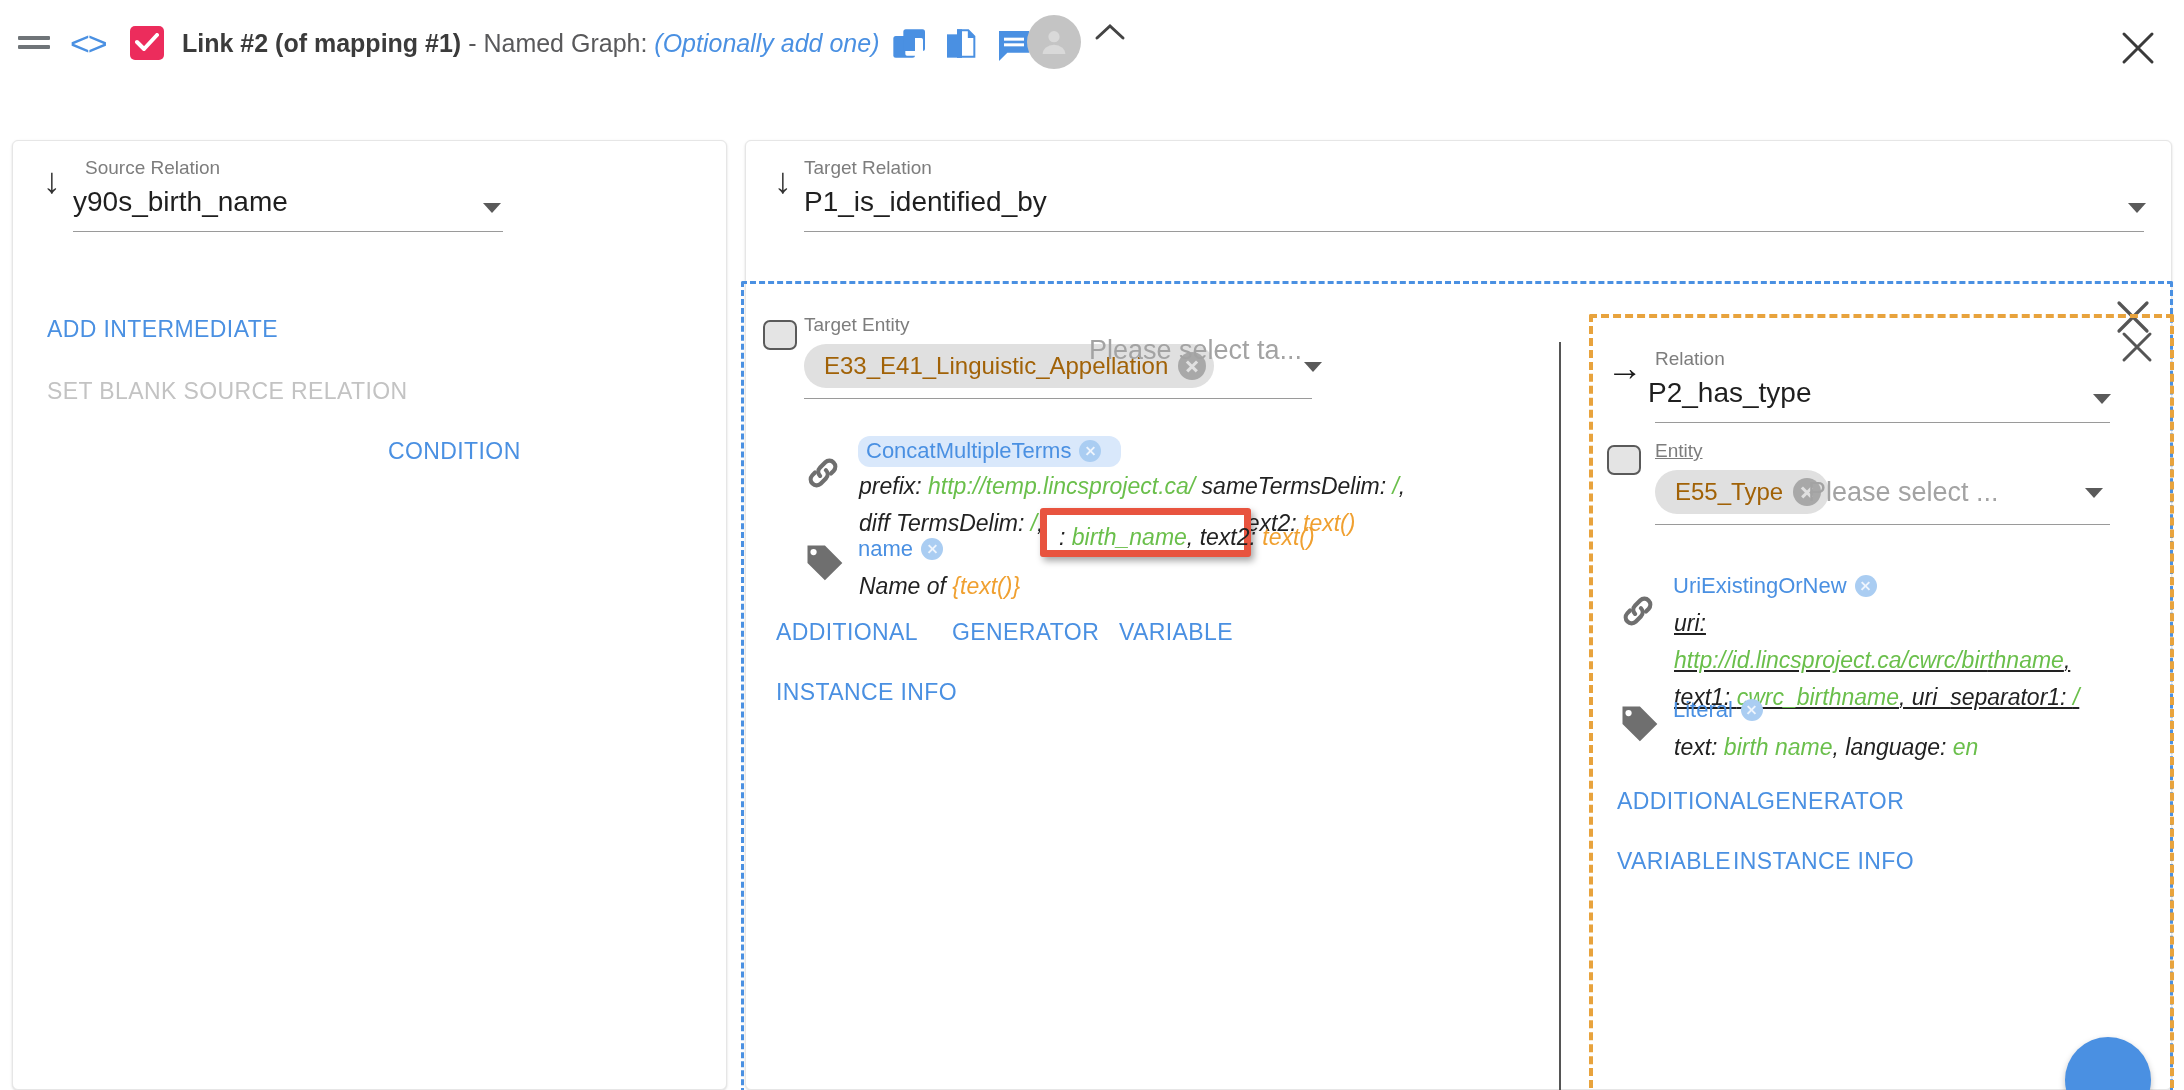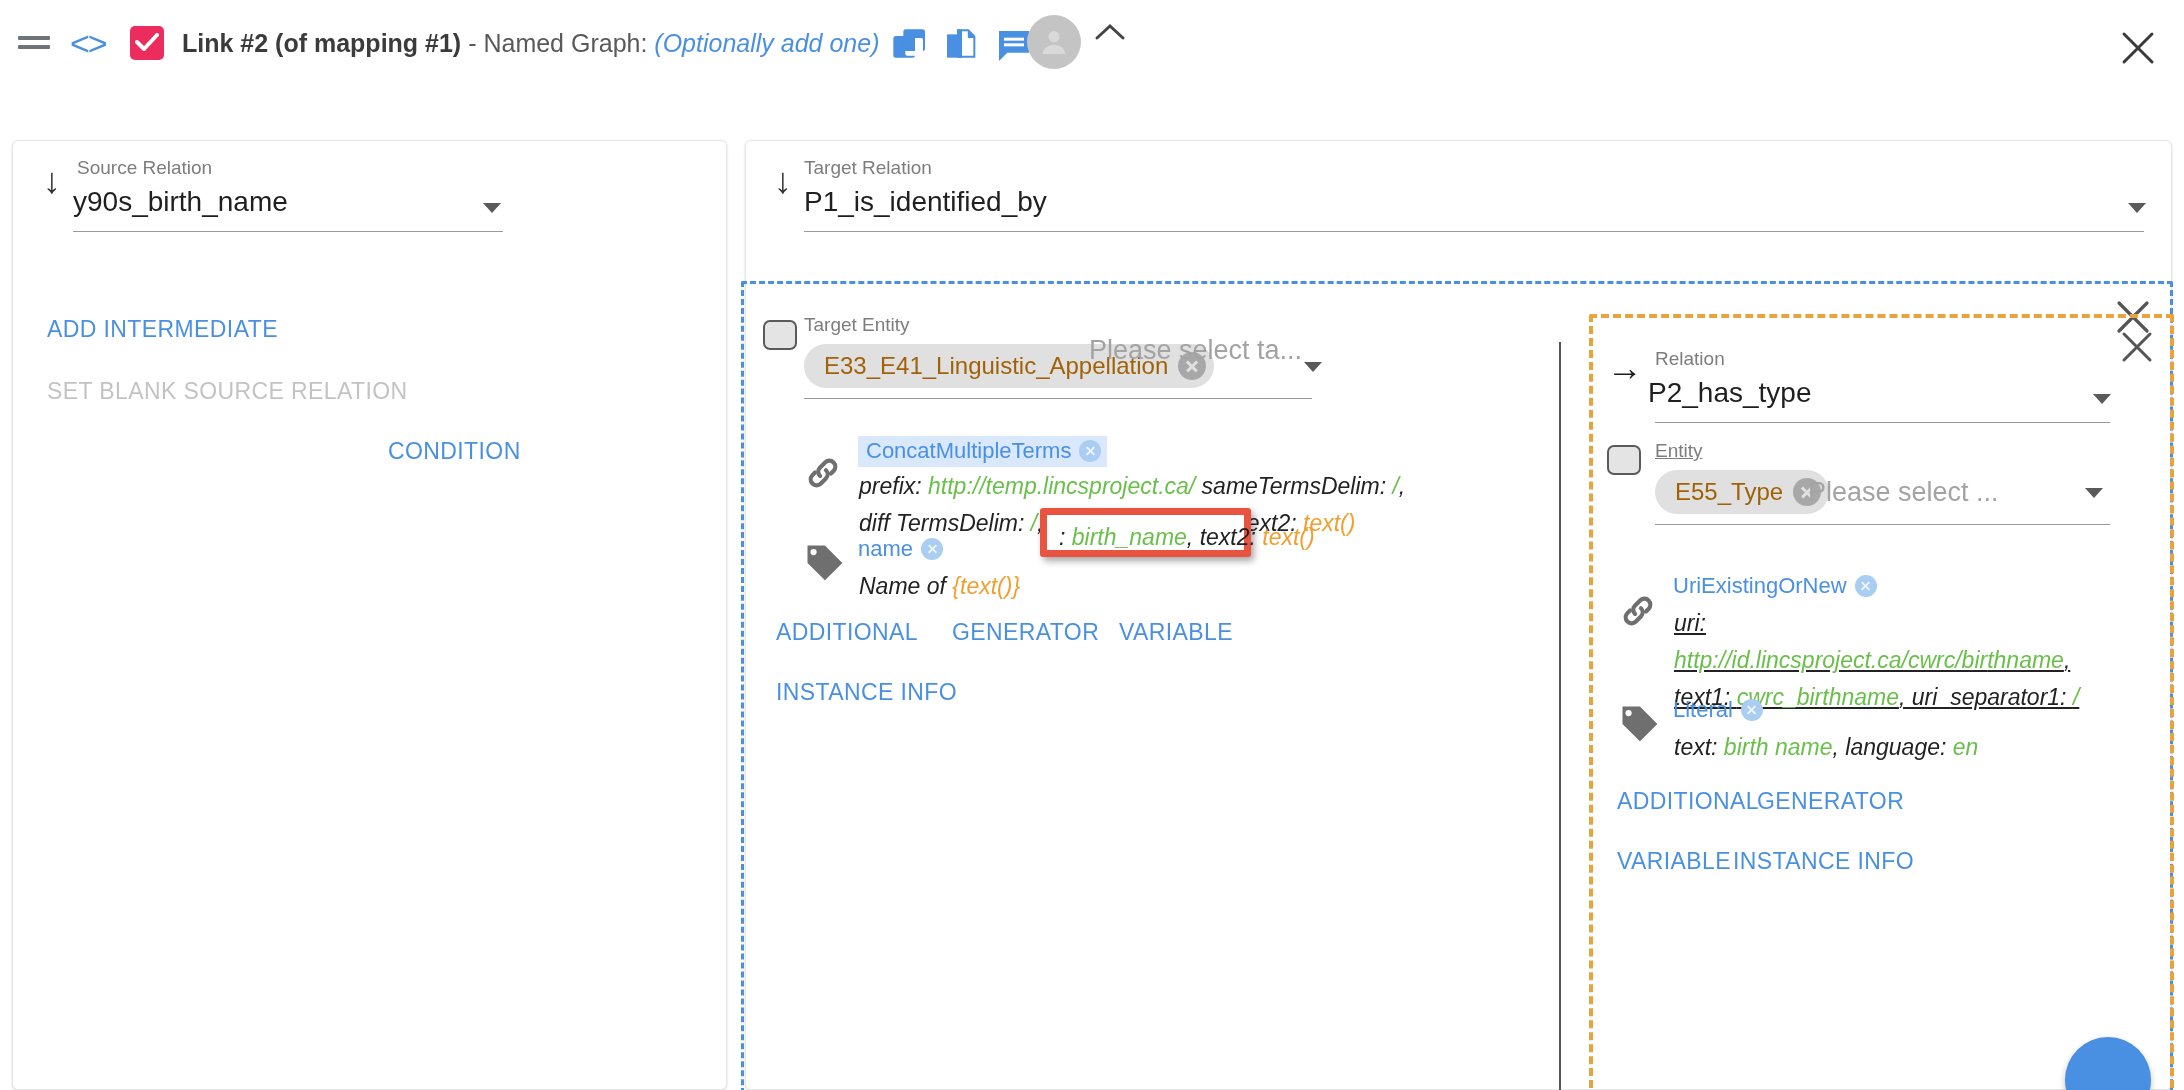--- a/index.html
+++ b/index.html
@@ -126,21 +126,21 @@
   .placeholder {
     position: absolute; font-size: 27px; color: #a3a3a3; line-height: 32px; white-space: nowrap;
   }
 
   
   .tname {
     position: absolute; font-size: 22px; color: #4a90e2; line-height: 26px;
     white-space: nowrap; display: flex; align-items: center;
   }
   .tname .tbg {
-    background: #d9e8fb; border-radius: 0; padding: 2px 6px 3px 8px;
+    background: #d9e8fb; border-radius: 12px; padding: 2px 20px 3px 8px;
     display: flex; align-items: center; justify-content: center;
   }
   .tname .tx {
     width: 22px; height: 22px; border-radius: 50%; background: #aacdf2;
     margin-left: 8px; position: relative; flex: none; cursor: pointer;
   }
   .tname .tx:before, .tname .tx:after {
     content: ""; position: absolute; left: 5.5px; top: 10px; width: 11px; height: 2.2px;
     background: #eef5fd;
   }
@@ -241,21 +241,21 @@
       <svg width="36" height="36" viewBox="0 0 36 36">
         <path d="M4 4 L32 32 M32 4 L4 32" stroke="#3a3a3a" stroke-width="3" stroke-linecap="round"></path>
       </svg>
     </div>
   </div>
 
   <div class="card-left">
 
     <div class="arrow-down" style="left:30px; top:22px;">↓</div>
 
-    <div class="fld-label" style="left:64px; top:16px;">Source Relation</div>
+    <div class="fld-label" style="left:72px; top:16px;">Source Relation</div>
     <div class="fld-value" style="left:60px; top:44px;">y90s_birth_name</div>
     <div class="fld-underline" style="left:60px; top:90px; width:430px;"></div>
     <div class="fld-caret" style="left:470px; top:62px;"></div>
 
     <div class="blue-link" style="left:34px; top:175px;">ADD INTERMEDIATE</div>
     <div class="grey-link" style="left:34px; top:237px;">SET BLANK SOURCE RELATION</div>
     <div class="blue-link" style="left:375px; top:297px;">CONDITION</div>
   </div>
 
   <div class="card-right">

